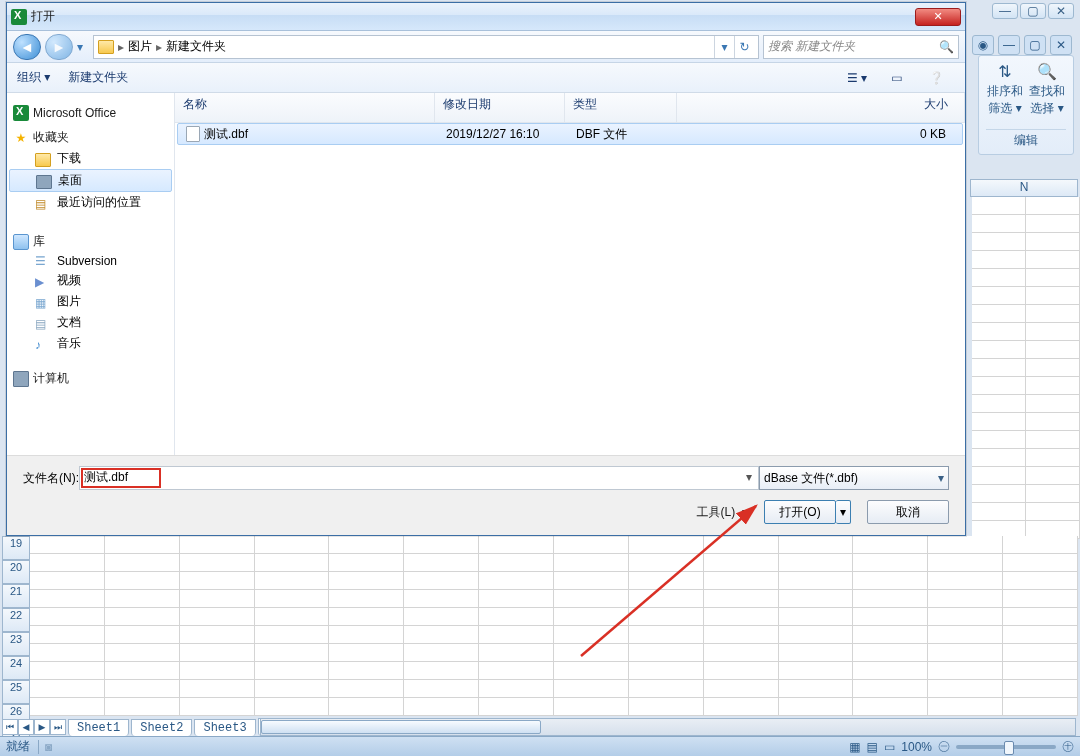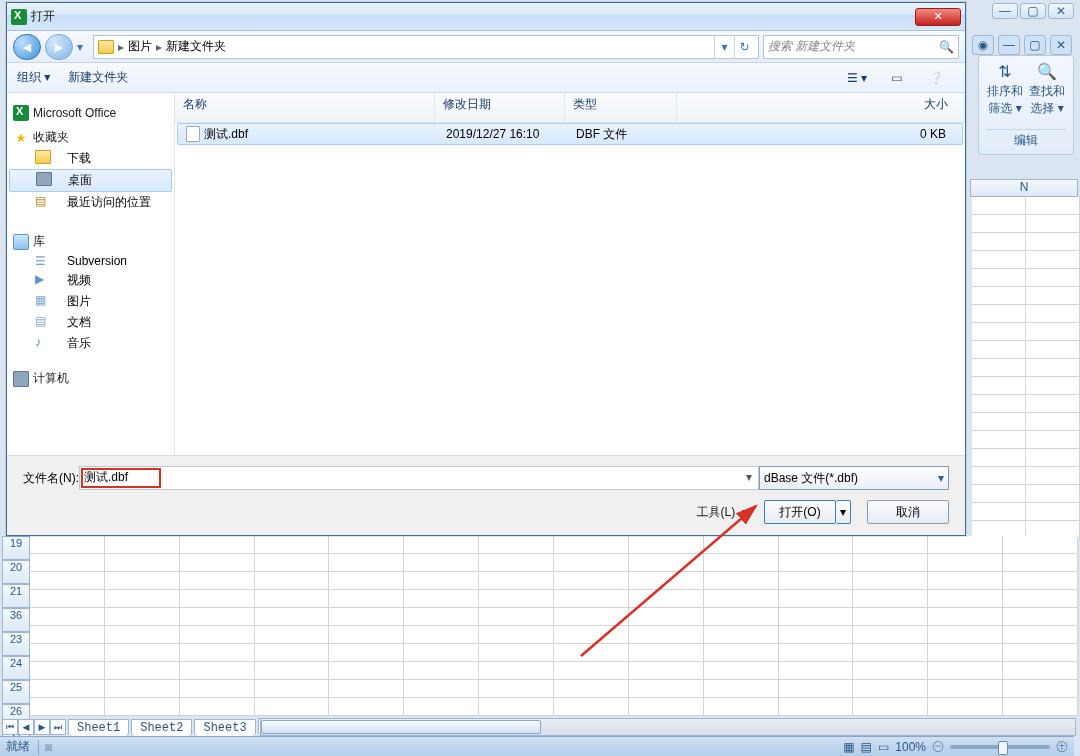--- a/index.html
+++ b/index.html
@@ -26,21 +26,21 @@
 .excel-right-col { position:absolute; top:197px; right:0; width:108px; bottom:36px; display:grid; grid-template-columns: repeat(2,1fr); grid-auto-rows:18px; }
 .excel-right-col div { border-right:1px solid #d4d4d4; border-bottom:1px solid #d4d4d4; background:#fff; }
 
 .sheet-tabs { position:absolute; bottom:20px; left:2px; display:flex; align-items:center; height:18px; }
 .nav-btn { width:16px; height:16px; background:#fff; border:1px solid #9eb6ce; display:flex;align-items:center;justify-content:center; color:#2a5885; font-size:9px; }
 .sheet-tab { padding:1px 8px; background:#fff; border:1px solid #9eb6ce; border-bottom:none; border-radius:0 0 4px 4px; margin-left:2px; color:#2a5885;font-family:Liberation Mono, monospace; }
 .sheet-right { position:absolute; bottom:20px; left:260px; right:4px; height:18px; display:flex; }
 .hscroll-track { flex:1; background:linear-gradient(#e9eef4,#d6e0ec); border:1px solid #9eb6ce; position:relative; }
 .hscroll-thumb { position:absolute; left:0; top:1px; bottom:1px; width:280px; background:linear-gradient(#f7fbff,#cfe0f2); border:1px solid #8aa8c6; border-radius:2px; }
 
-.status-bar { position:absolute; bottom:0; left:0; right:6px; height:20px; background:linear-gradient(#cfe0f2,#b3cde8); border-top:1px solid #8aa8c6; display:flex; align-items:center; padding:0 6px; color:#2a5885; }
+.status-bar { position:absolute; bottom:0; left:0; right:0; height:20px; background:linear-gradient(#cfe0f2,#b3cde8); border-top:1px solid #8aa8c6; display:flex; align-items:center; padding:0 6px; color:#2a5885; }
 .status-right { margin-left:auto; display:flex; align-items:center; gap:6px; }
 .zoom-slider { width:100px; height:4px; background:#8aa8c6; position:relative; border-radius:2px; }
 .zoom-slider::after{ content:""; position:absolute; left:48px; top:-4px; width:8px;height:12px; background:#f0f6fc; border:1px solid #6a8bb0; border-radius:2px;}
 
 
 .dialog { position:absolute; left:6px; top:2px; width:960px; height:534px; background:#fff; border:1px solid #3b6ea5; box-shadow:0 0 0 1px rgba(0,0,0,.1); }
 .dlg-titlebar { height:28px; background:linear-gradient(#eaf2fb,#dae9fa 45%,#c7ddf5 46%,#d6e8fb); display:flex; align-items:center; padding:0 4px; color:#1a1a1a; border-bottom:1px solid #a8c0da; }
 .dlg-titlebar .titletext { margin-left:4px; }
 .dlg-close { margin-left:auto; width:46px; height:18px; background:linear-gradient(#f28b82,#c5221f); border:1px solid #9b1c1c; border-radius:3px; color:#fff; text-align:center; font-size:11px; line-height:15px; }
 .excel-appicon { width:16px;height:16px; background:#198a3a; border-radius:2px; position:relative; }
@@ -58,21 +58,21 @@
 .searchbox .mag{margin-left:auto;color:#3a77b3;font-style:normal;}
 
 .dlg-toolbar { height:30px; display:flex; align-items:center; background:linear-gradient(#f6f9fd,#e9f1fb); padding:0 10px; gap:18px; color:#1a3a6e; border-bottom:1px solid #d0dbe8; }
 .tb-right{margin-left:auto;display:flex;gap:4px;}
 .tb-iconbtn{width:36px;height:22px;border:1px solid transparent;border-radius:2px;display:flex;align-items:center;justify-content:center;color:#1a3a6e;}
 
 .dlg-body { display:flex; height:362px; }
 .nav-pane { width:168px; border-right:1px solid #e0e6ee; overflow:hidden; padding-top:4px; }
 .nav-section { margin:8px 0 2px 6px; display:flex; align-items:center; color:#1a1a1a; }
 .nav-section .icon{width:16px;height:16px;margin-right:4px;display:flex;align-items:center;justify-content:center;}
-.nav-item { padding:2px 0 2px 28px; display:flex; align-items:flex-start; gap:16px; }
+.nav-item { padding:2px 0 2px 28px; display:flex; align-items:flex-end; gap:6px; }
 .nav-item.selected{background:linear-gradient(#eaf3ff,#d6e9ff);border:1px solid #a9cdf2;border-radius:2px;margin:0 2px;padding-left:26px;}
 .nav-item .icon{width:16px;height:14px;}
 .star-icon{color:#f5b301;}
 .folder-mini{display:inline-block;width:16px;height:12px;background:linear-gradient(#ffe9a8,#f7c94f);border:1px solid #d4a020;border-radius:1px;}
 .lib-icon{display:inline-block;width:14px;height:14px;background:linear-gradient(#cfe7ff,#8fc2ef);border:1px solid #5a95cf;border-radius:2px;}
 .comp-icon{display:inline-block;width:14px;height:12px;background:#8fa6bd;border:1px solid #5e7690;border-radius:1px;}
 
 .file-list { flex:1; display:flex; flex-direction:column; }
 .list-head { display:flex; height:30px; background:linear-gradient(#fbfcfe,#eef3f9); border-bottom:1px solid #e0e6ee; color:#1a3a6e; }
 .list-head div{padding:3px 8px; border-right:1px solid #e0e6ee;}
@@ -173,21 +173,21 @@
     <div></div>
     <div></div>
     <div></div>
     <div></div>
 </div>
 
 <div class="row-headers">
   <div class="row-header">19</div>
   <div class="row-header">20</div>
   <div class="row-header">21</div>
-  <div class="row-header">36</div>
+  <div class="row-header">22</div>
   <div class="row-header">23</div>
   <div class="row-header">24</div>
   <div class="row-header">25</div>
   <div class="row-header">26</div>
   <div class="row-header">27</div>
   <div class="row-header">28</div>
 </div>
 <div class="grid-cells">
   <div></div>
     <div></div>

